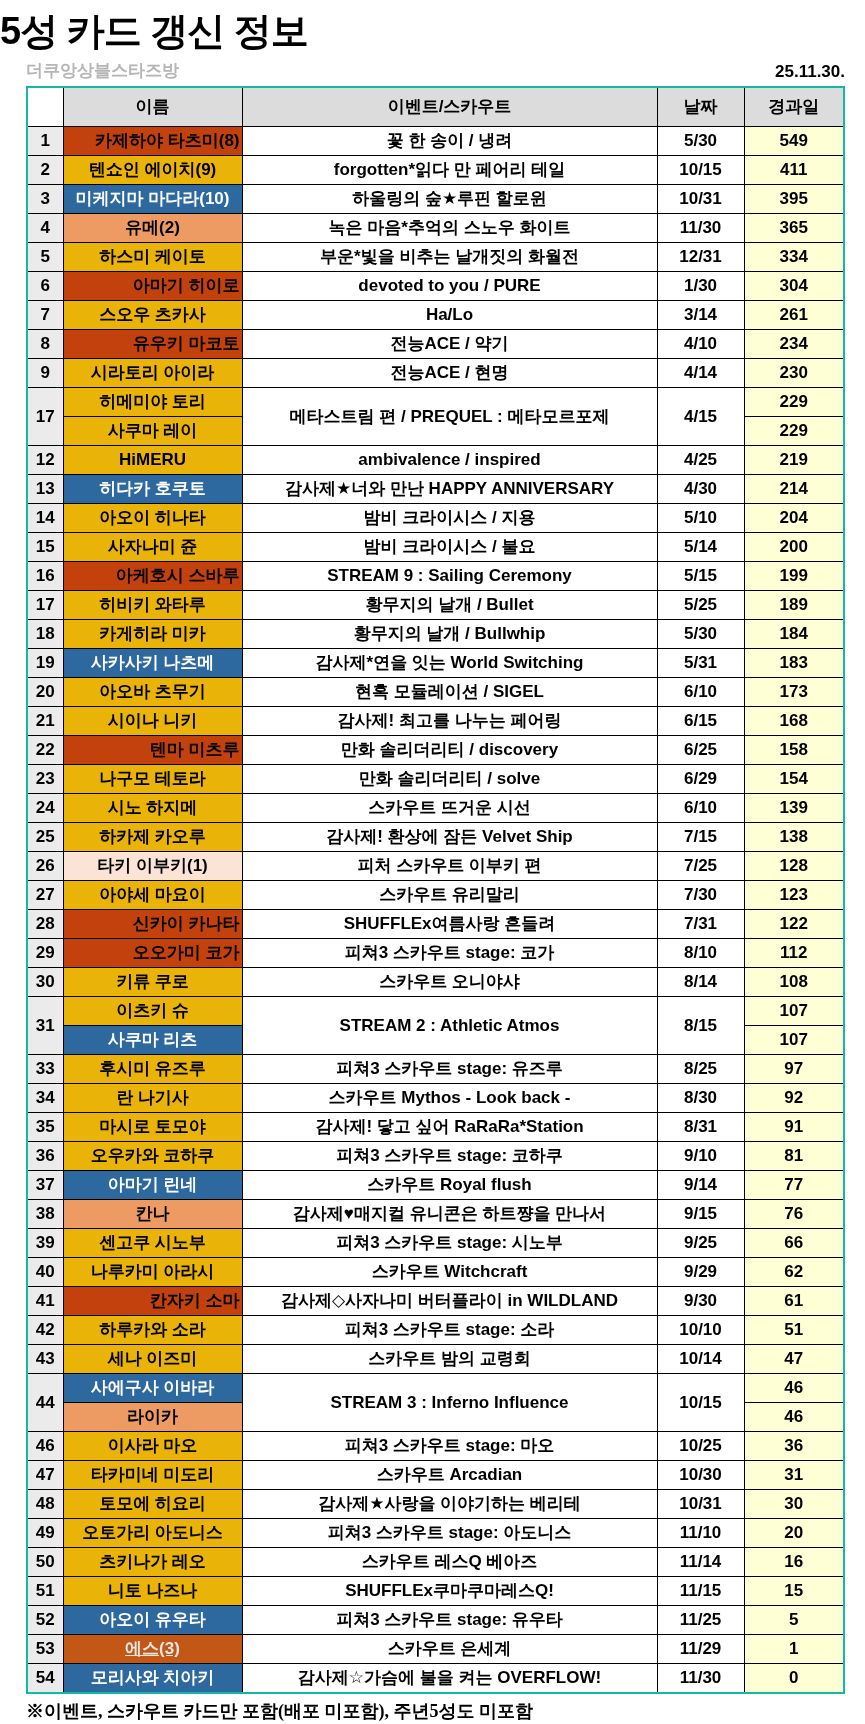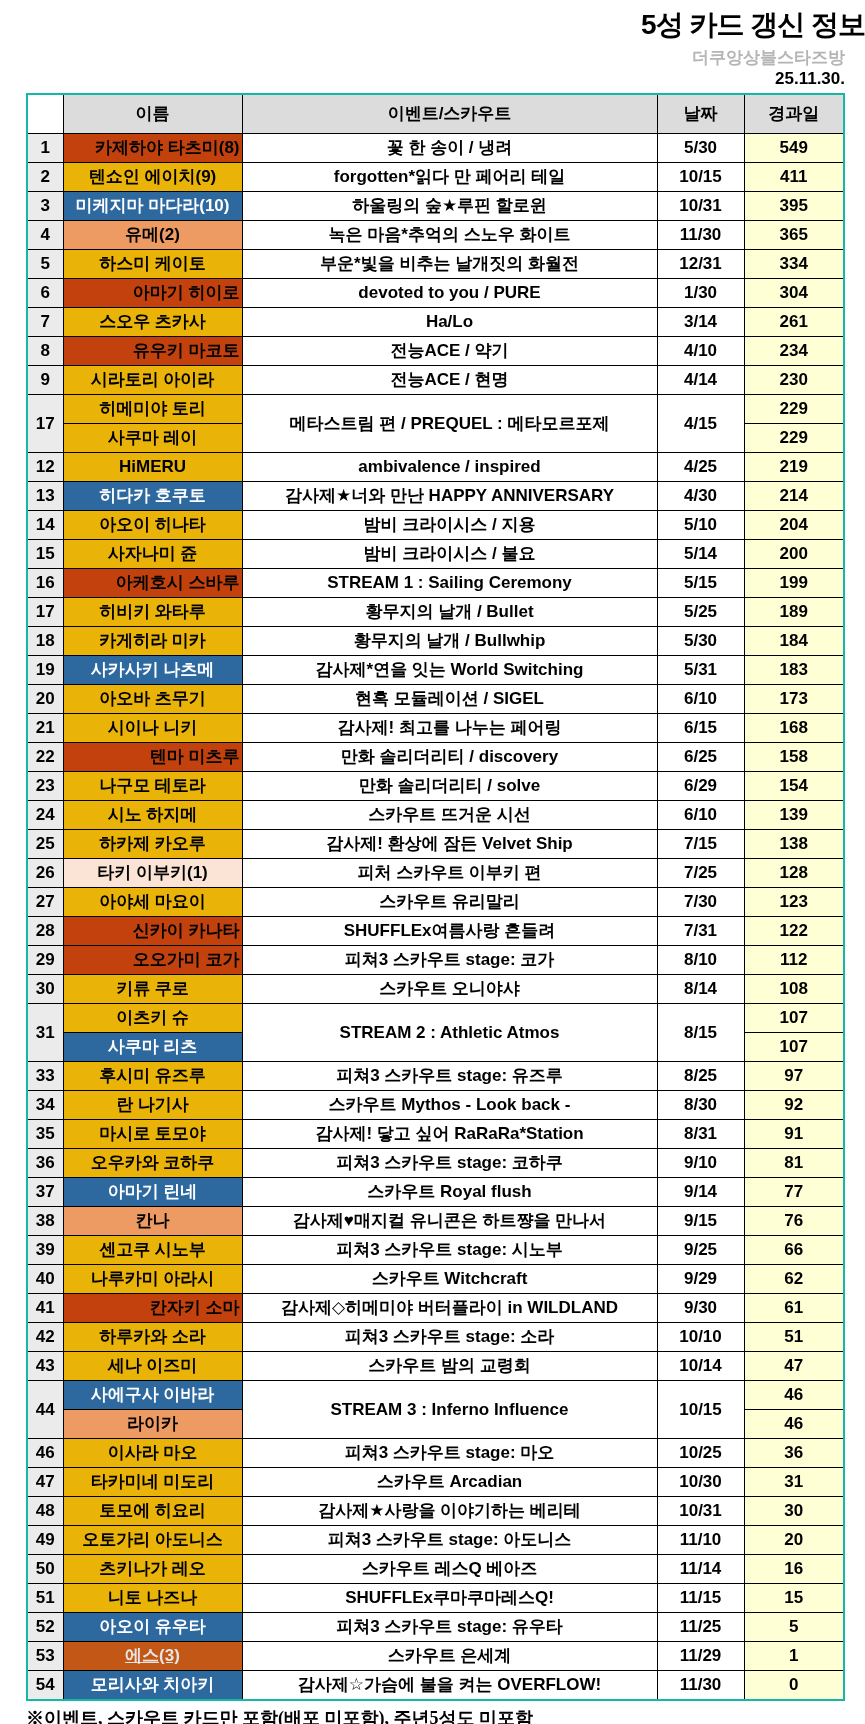--- a/index.html
+++ b/index.html
@@ -2,27 +2,26 @@
 <html><head>
 <meta charset="utf-8">
 <style>
   html,body{margin:0;padding:0;background:#ffffff;}
   body{
     width:865px;height:1724px;position:relative;
     font-family:"Liberation Sans","DejaVu Sans",sans-serif;
     font-weight:700;color:#000;
   }
   .page-title{
-    text-align:right;font-size:28px;font-weight:700;
+    text-align:left;font-size:38px;font-weight:700;
     margin:6px 0 2px 0;letter-spacing:-1px;
   }
   .meta-row{
     display:flex;justify-content:space-between;align-items:flex-end;
     margin:0 20px 4px 26px;
-    flex-direction:column;
   }
   .brand{color:#b5b5b5;font-size:17px;}
   .report-date{color:#000000;font-size:17px;}
   table{
     border-collapse:collapse;margin:0 0 0 26px;
     table-layout:fixed;border:2px solid #14b8a6;
   }
   th,td{
     border:1px solid #000;padding:0 2px;text-align:center;
     font-size:17px;font-weight:700;overflow:hidden;white-space:nowrap;
@@ -166,21 +165,21 @@
       <tr>
         <td class="num">15</td>
         <td class="c-white">사자나미 쥰</td>
         <td>밤비 크라이시스  / 불요</td>
         <td>5/14</td>
         <td class="days">200</td>
       </tr>
       <tr>
         <td class="num">16</td>
         <td class="c-lightblue">아케호시 스바루</td>
-        <td>STREAM 1 : Sailing Ceremony</td>
+        <td>STREAM 9 : Sailing Ceremony</td>
         <td>5/15</td>
         <td class="days">199</td>
       </tr>
       <tr>
         <td class="num">17</td>
         <td class="c-white">히비키 와타루</td>
         <td>황무지의 날개 / Bullet</td>
         <td>5/25</td>
         <td class="days">189</td>
       </tr>
@@ -338,21 +337,21 @@
       <tr>
         <td class="num">40</td>
         <td class="c-white">나루카미 아라시</td>
         <td>스카우트 Witchcraft</td>
         <td>9/29</td>
         <td class="days">62</td>
       </tr>
       <tr>
         <td class="num">41</td>
         <td class="c-lightblue">칸자키 소마</td>
-        <td>감사제◇히메미야 버터플라이 in WILDLAND</td>
+        <td>감사제◇사자나미 버터플라이 in WILDLAND</td>
         <td>9/30</td>
         <td class="days">61</td>
       </tr>
       <tr>
         <td class="num">42</td>
         <td class="c-white">하루카와 소라</td>
         <td>피쳐3 스카우트 stage: 소라</td>
         <td>10/10</td>
         <td class="days">51</td>
       </tr>

